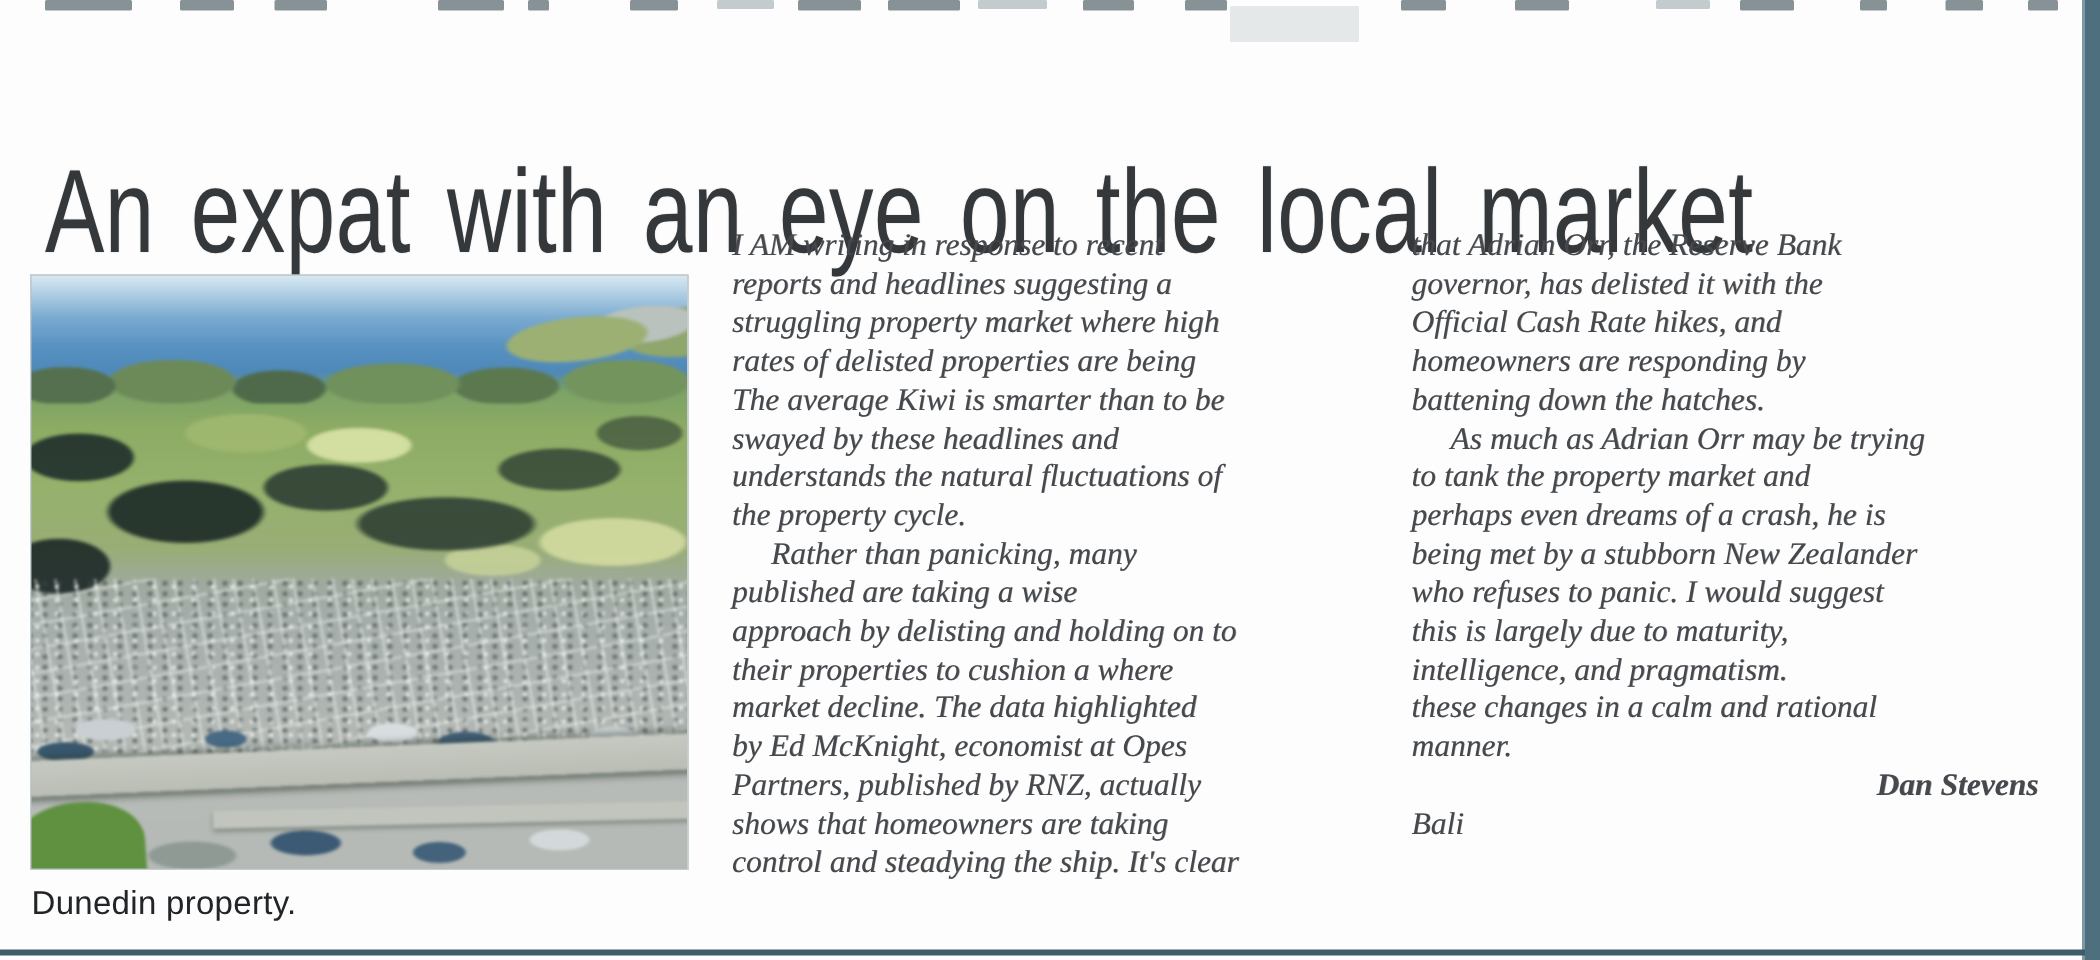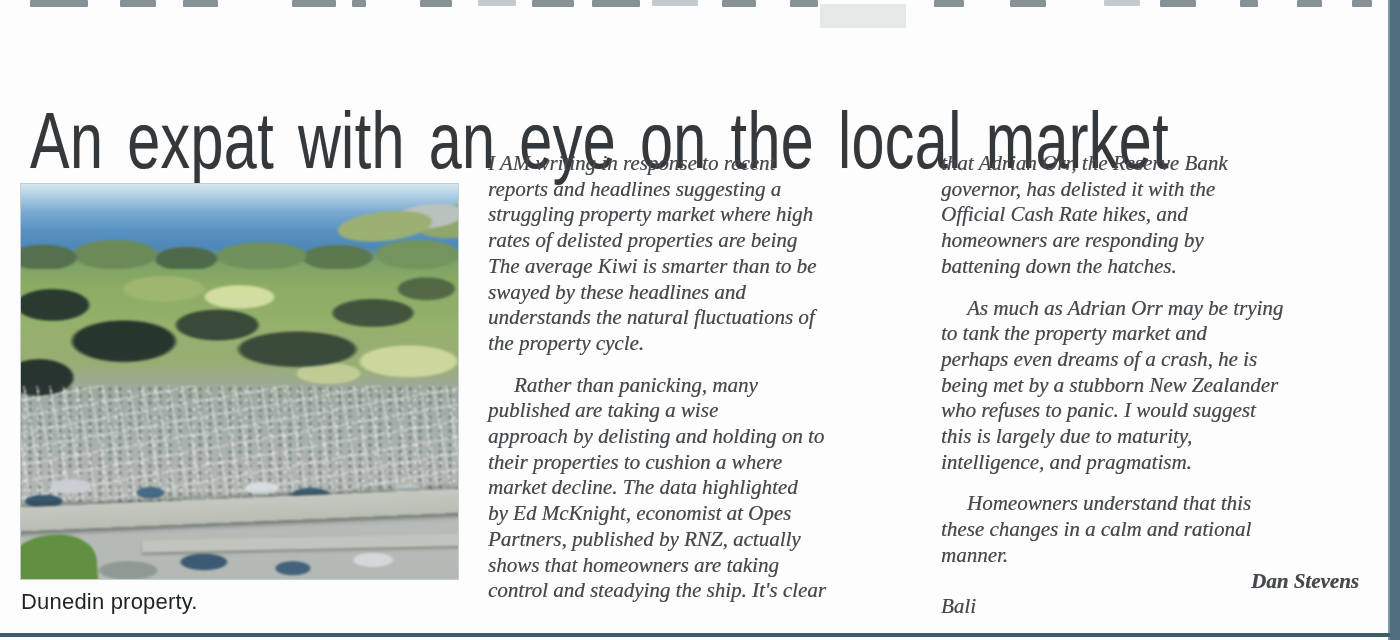--- a/index.html
+++ b/index.html
@@ -97,21 +97,21 @@
   .col{
     position:absolute;top:151px;
     font-family:"Liberation Serif",serif;
     font-size:21px;line-height:25.7px;color:#45484c;
     text-shadow:0.4px 0 0.4px rgba(70,72,75,.55);
     font-style:italic;
   }
   .col1{left:488px;width:434px;}
   .col2{left:941px;width:442px;}
   .tline{white-space:nowrap;}
-  .tline.ind{padding-left:26px;margin-top:16px;}
+  .tline.ind{padding-left:26px;}
   .sig-name{text-align:right;font-weight:700;padding-right:24px;white-space:nowrap;}
   .sig-place{text-align:left;white-space:nowrap;}
 
   
   .edge-strip{
     position:absolute;right:0;top:0;bottom:0;width:10px;
     background:#4e707e;border-left:2px solid #7e99a4;
   }
   .bottom-rule{
     position:absolute;left:0;right:10px;bottom:3px;height:4px;
@@ -191,21 +191,20 @@
         <div class="tline">Official Cash Rate hikes, and</div>
         <div class="tline">homeowners are responding by</div>
         <div class="tline">battening down the hatches.</div>
         <div class="tline ind">As much as Adrian Orr may be trying</div>
         <div class="tline">to tank the property market and</div>
         <div class="tline">perhaps even dreams of a crash, he is</div>
         <div class="tline">being met by a stubborn New Zealander</div>
         <div class="tline">who refuses to panic. I would suggest</div>
         <div class="tline">this is largely due to maturity,</div>
         <div class="tline">intelligence, and pragmatism.</div>
-        <div class="tline ind">Homeowners understand that this</div>
         <div class="tline">these changes in a calm and rational</div>
         <div class="tline">manner.</div>
       </div>
     <div class="sig-name">Dan Stevens</div>
     <div class="sig-place">Bali</div>
   </div>
 
   <div class="edge-strip"></div>
   <div class="bottom-rule"></div>
 

